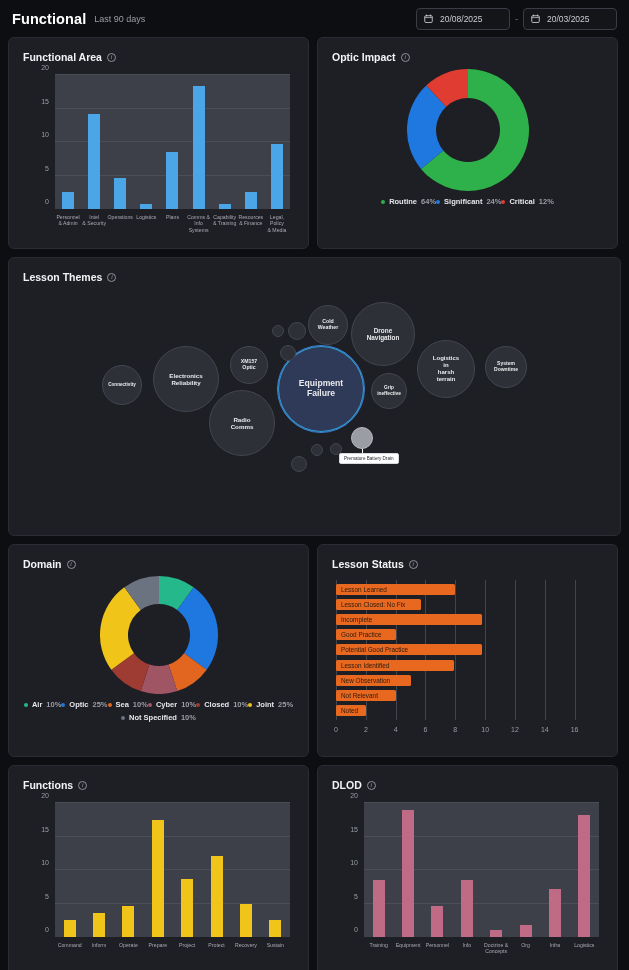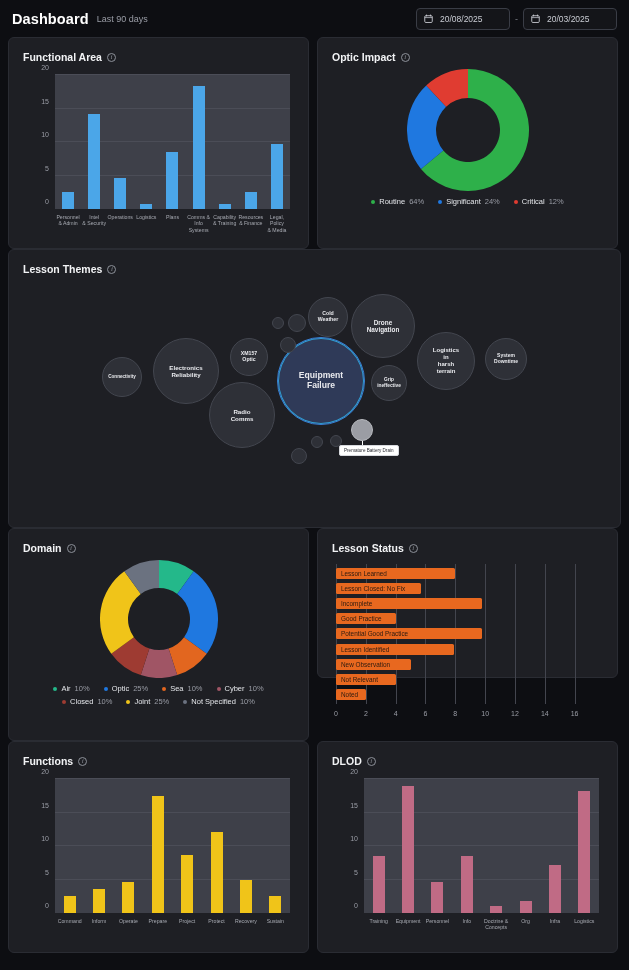--- a/index.html
+++ b/index.html
@@ -25,21 +25,21 @@
     width: 94px; height: 22px; padding: 0 7px;
     border: 1px solid #3a3d46; border-radius: 4px;
     background: #141519; font-size: 8.5px; color: #c9ccd3;
   }
   .dash-sep { margin: 0 5px; color: #7c808a; font-size: 9px; }
   .cal { width: 9px; height: 9px; position: relative; flex: 0 0 auto; }
   .cal svg { display: block; }
 
   
   .grid { padding: 0 8px; }
-  .row { display: flex; gap: 8px; }
+  .row { display: flex; gap: 8px; margin-bottom: 8px; }
   .card {
     background: #1e1f24; border: 1px solid #2a2c33; border-radius: 6px;
     position: relative;
   }
   .card-half { width: 301px; }
   .card-full { width: 613px; }
   .card-head {
     display: flex; align-items: center; gap: 5px;
     padding: 13px 0 0 14px;
   }
@@ -72,21 +72,21 @@
     position: absolute; left: 36px; right: 8px; bottom: 0; height: 24px;
     display: flex; justify-content: space-around;
   }
   .vb-xl {
     flex: 1; text-align: center; font-size: 5.2px; color: #a7aab2;
     line-height: 6.4px; padding-top: 3px;
   }
 
   
   .donut-wrap { display: flex; flex-direction: column; align-items: center; padding-top: 6px; }
-  .legend { display: flex; flex-wrap: wrap; justify-content: center; gap: 4px 14px; padding: 6px 14px 0; }
+  .legend { display: flex; flex-wrap: wrap; justify-content: center; gap: 4px 0; padding: 6px 14px 0; font-weight: bold; }
   .lg-item { display: flex; align-items: center; gap: 4px; font-size: 7.5px; }
   .lg-dot { width: 4px; height: 4px; border-radius: 50%; }
   .lg-name { color: #e4e6ea; }
   .lg-val { color: #9a9da6; }
 
   
   .bubble-area { position: relative; height: 210px; margin: 4px 0 0 0; }
   .bub {
     position: absolute; border-radius: 50%;
     display: flex; align-items: center; justify-content: center;
@@ -121,21 +121,21 @@
   .hb-lbl { font-size: 6.4px; color: #2b1a10; white-space: nowrap; font-weight: 500; }
   .hb-xlabs { position: absolute; left: 8px; right: 10px; bottom: 0; height: 20px; }
   .hb-xl { position: absolute; font-size: 7px; color: #9a9da6; transform: translateX(-50%); top: 4px; }
 </style>
 </head>
 <body>
 
 <div class="app">
 
   <div class="header">
-    <span class="title">Dashboard</span>
+    <span class="title">Functional</span>
     <span class="subtitle">Last 90 days</span>
     <span class="spacer"></span>
     <div class="datebox">
       <span class="cal">
         <svg viewBox="0 0 12 12" width="9" height="9">
             <rect x="1" y="2.3" width="10" height="9" rx="1.4" fill="none" stroke="#c9ccd3" stroke-width="1.2"></rect>
             <line x1="3.4" y1="0.8" x2="3.4" y2="3.2" stroke="#c9ccd3" stroke-width="1.2"></line>
             <line x1="8.6" y1="0.8" x2="8.6" y2="3.2" stroke="#c9ccd3" stroke-width="1.2"></line>
             <line x1="1" y1="4.8" x2="11" y2="4.8" stroke="#c9ccd3" stroke-width="1"></line>
           </svg>
@@ -364,21 +364,21 @@
               </div>
               <div class="lg-item">
                 <span class="lg-dot" style="background:#6b7280"></span>
                 <span class="lg-name">Not Specified</span>
                 <span class="lg-val">10%</span>
               </div>
             </div>
           </div>
       </div>
 
-      <div class="card card-half" style="height:150px">
+      <div class="card card-half" style="height:213px">
         <div class="card-head">
           <span class="card-title">Lesson Status</span>
           <span class="info-ic">i</span>
         </div>
         <div class="hbar-wrap" id="chart-lesson_status">
             <div class="hb-plot">
               <div class="hb-vgrid" style="left:0%"></div>
               <div class="hb-vgrid" style="left:11.428571428571429%"></div>
               <div class="hb-vgrid" style="left:22.857142857142858%"></div>
               <div class="hb-vgrid" style="left:34.285714285714285%"></div>

